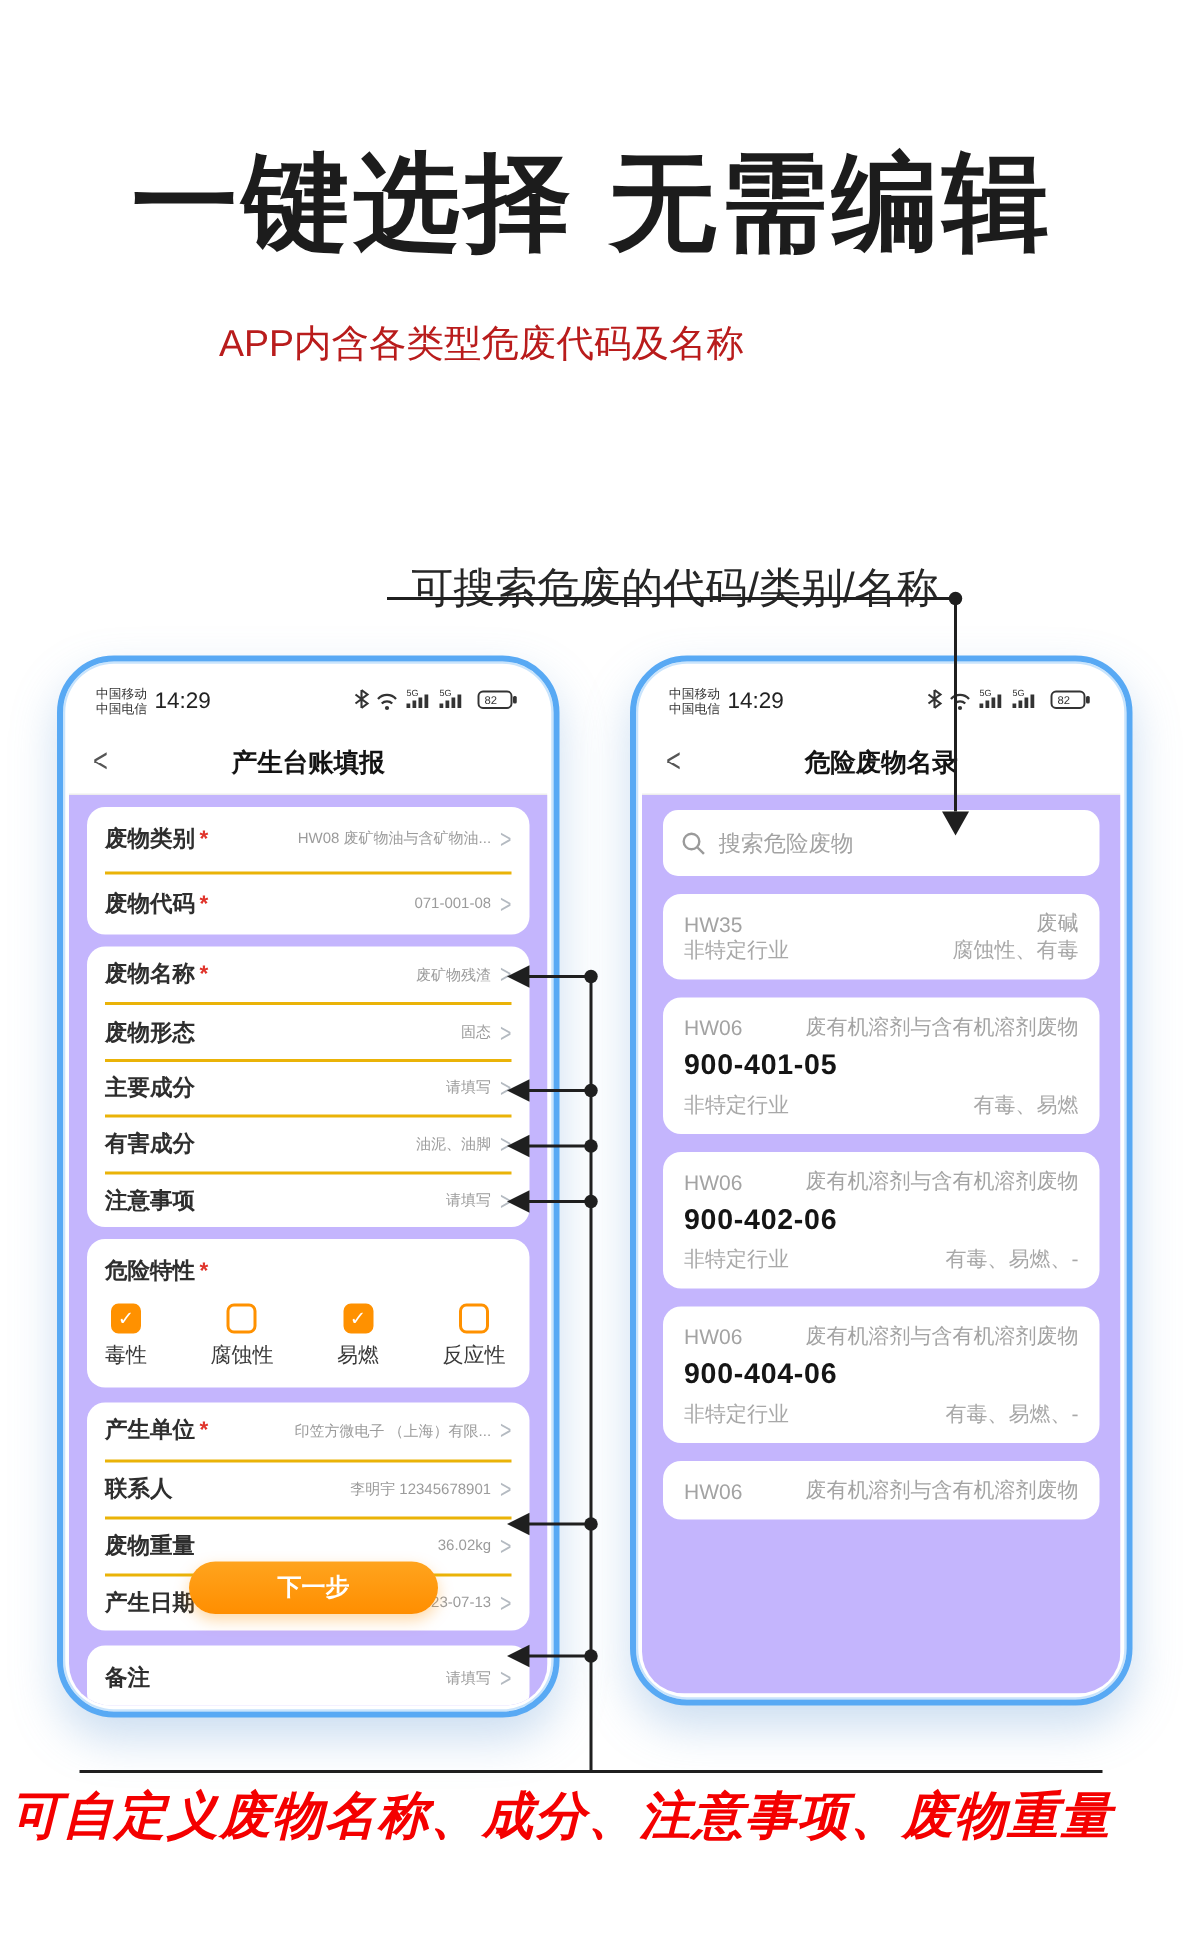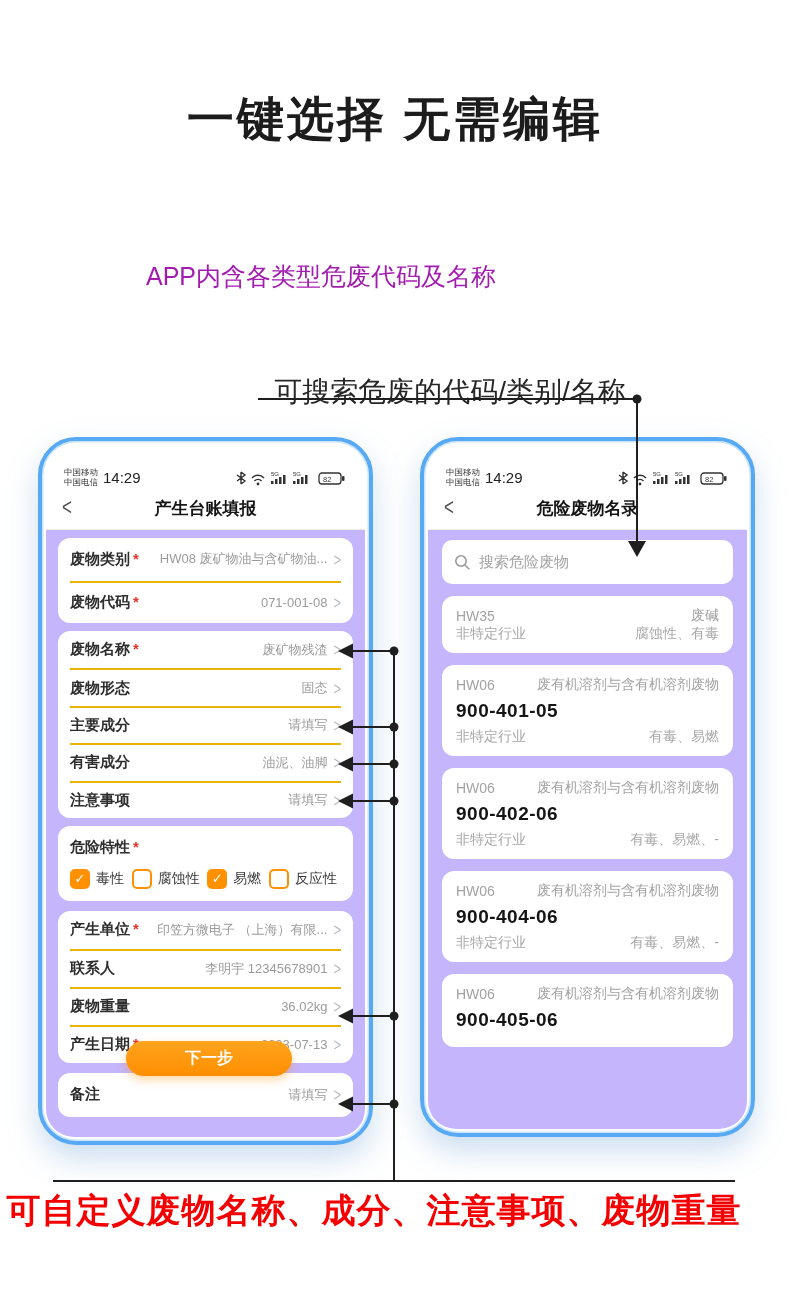--- a/index.html
+++ b/index.html
@@ -1,38 +1,38 @@
 <!DOCTYPE html>
 <html><head>
 <meta charset="utf-8">
 <style>
   html,body{margin:0;padding:0;background:#fff;}
   .page{position:relative;width:790px;height:1299px;background:#fff;overflow:hidden;
         font-family:"Liberation Sans","DejaVu Sans",sans-serif;}
   
   .title{position:absolute;top:88px;left:0;width:790px;text-align:center;
-         font-size:47px;font-weight:900;color:#1c1c1c;letter-spacing:3px;}
-  .sub{position:absolute;left:0;width:642px;text-align:center;font-size:25px;color:#a21caf;margin-top:48px;}
+         font-size:71px;font-weight:900;color:#1c1c1c;letter-spacing:3px;}
+  .sub{position:absolute;left:0;width:642px;text-align:center;font-size:25px;color:#b91c1c;}
   .sub1{top:212px;} .sub2{top:258px;}
   .anno-top{position:absolute;top:373px;left:180px;width:540px;text-align:center;
             font-size:28px;font-weight:500;color:#262626;}
   .red-note{position:absolute;top:1188px;left:0;width:748px;text-align:center;
-            font-size:34px;font-weight:700;color:#f40000;letter-spacing:1px;}
+            font-size:34px;font-weight:700;color:#f40000;letter-spacing:1px;font-style:italic;}
   
   .overlay{position:absolute;left:0;top:0;z-index:50;pointer-events:none;}
   
   .phone{position:absolute;box-sizing:border-box;border:4px solid #58a9f4;border-radius:38px;
          background:#fff;padding:4px;box-shadow:0 14px 30px rgba(110,160,215,.35),
          inset 0 0 0 1.5px #c9e4fc;}
   .phone-left{left:38px;top:437px;width:335px;height:708px;}
   .phone-right{left:420px;top:437px;width:335px;height:700px;}
   .screen{width:100%;height:100%;border-radius:28px;overflow:hidden;background:#fff;
           display:flex;flex-direction:column;position:relative;}
   
-  .statusbar{height:30px;margin-top:12px;padding:0 18px;display:flex;align-items:flex-end;
+  .statusbar{height:30px;margin-top:12px;padding:0 18px;display:flex;align-items:flex-start;
              justify-content:space-between;flex:none;}
   .sb-left{display:flex;align-items:center;gap:5px;}
   .carriers{display:flex;flex-direction:column;font-size:8.5px;line-height:10px;color:#333;}
   .sb-time{font-size:15px;color:#222;font-weight:500;}
   
   .nav{height:42px;flex:none;display:flex;align-items:center;justify-content:center;
        position:relative;border-bottom:1px solid #ededed;background:#fff;}
   .nav-title{font-size:17px;font-weight:700;color:#141414;}
   .nav-back{position:absolute;left:16px;top:50%;transform:translateY(-50%) scaleY(1.4);
             font-size:17px;color:#555;font-weight:400;}
@@ -40,27 +40,27 @@
   .pbody{flex:1;background:#c4b5fd;padding:8px 12px 0;overflow:hidden;}
   .card{background:#fff;border-radius:12px;padding:0 12px;}
   .card-a{margin-bottom:8px;} .card-b{margin-bottom:8px;} .card-c{margin-bottom:10px;padding:12px;}
   .card-d{margin-bottom:10px;}
   .row{display:flex;align-items:center;box-sizing:border-box;}
   .card-a .row{height:42.5px;} .card-b .row{height:37.4px;} .card-d .row{height:38px;}
   .card-e .row{height:44px;}
   .row + .row{border-top:2px solid #eab308;}
   .lab{font-size:15px;font-weight:600;color:#2e2e2e;white-space:nowrap;flex:none;}
   .req{color:#e0342b;margin-left:3px;font-weight:700;}
-  .val{flex:1;text-align:right;font-size:13px;color:#9b9b9b;white-space:nowrap;
+  .val{flex:1;text-align:right;font-size:10px;color:#9b9b9b;white-space:nowrap;
        overflow:hidden;margin-left:8px;}
   .chev{color:#b4bac1;font-size:13px;margin-left:6px;flex:none;transform:scaleY(1.35);}
   
   .hz-label{font-size:15px;font-weight:600;color:#2e2e2e;margin-bottom:12px;}
   .hz-opts{display:flex;align-items:center;justify-content:space-between;padding-right:4px;}
-  .cb{display:flex;align-items:center;gap:6px;font-size:14px;color:#3a3a3a;}
+  .cb{display:flex;align-items:center;gap:6px;font-size:14px;color:#3a3a3a;flex-direction:column;}
   .box{width:20px;height:20px;border-radius:5px;border:2px solid #ff9100;box-sizing:border-box;
        background:#fff;display:flex;align-items:center;justify-content:center;}
   .cb[data-checked="true"] .box{background:#ff9100;}
   .cb[data-checked="true"] .box::after{content:"✓";color:#fff;font-size:13px;font-weight:700;}
   
   .next-btn{position:absolute;left:80px;top:596px;width:166px;height:35px;border-radius:18px;
             background:linear-gradient(180deg,#ffa41e,#ff8e00);display:flex;align-items:center;
             justify-content:center;color:#fff;font-size:16px;font-weight:700;
             box-shadow:0 4px 10px rgba(255,145,0,.35);z-index:5;}
   
@@ -324,21 +324,20 @@
             <div class="it-bot">
               <span>非特定行业</span>
               <span>有毒、易燃、-</span>
             </div>
           </div>
           <div class="item">
             <div class="it-top">
               <span class="it-hw">HW06</span>
               <span class="it-name">废有机溶剂与含有机溶剂废物</span>
             </div>
-            <div class="it-code">900-405-06</div>
             <div class="it-bot">
               <span></span>
               <span></span>
             </div>
           </div>
         </div>
       </div>
     </div>
   </div>
 

